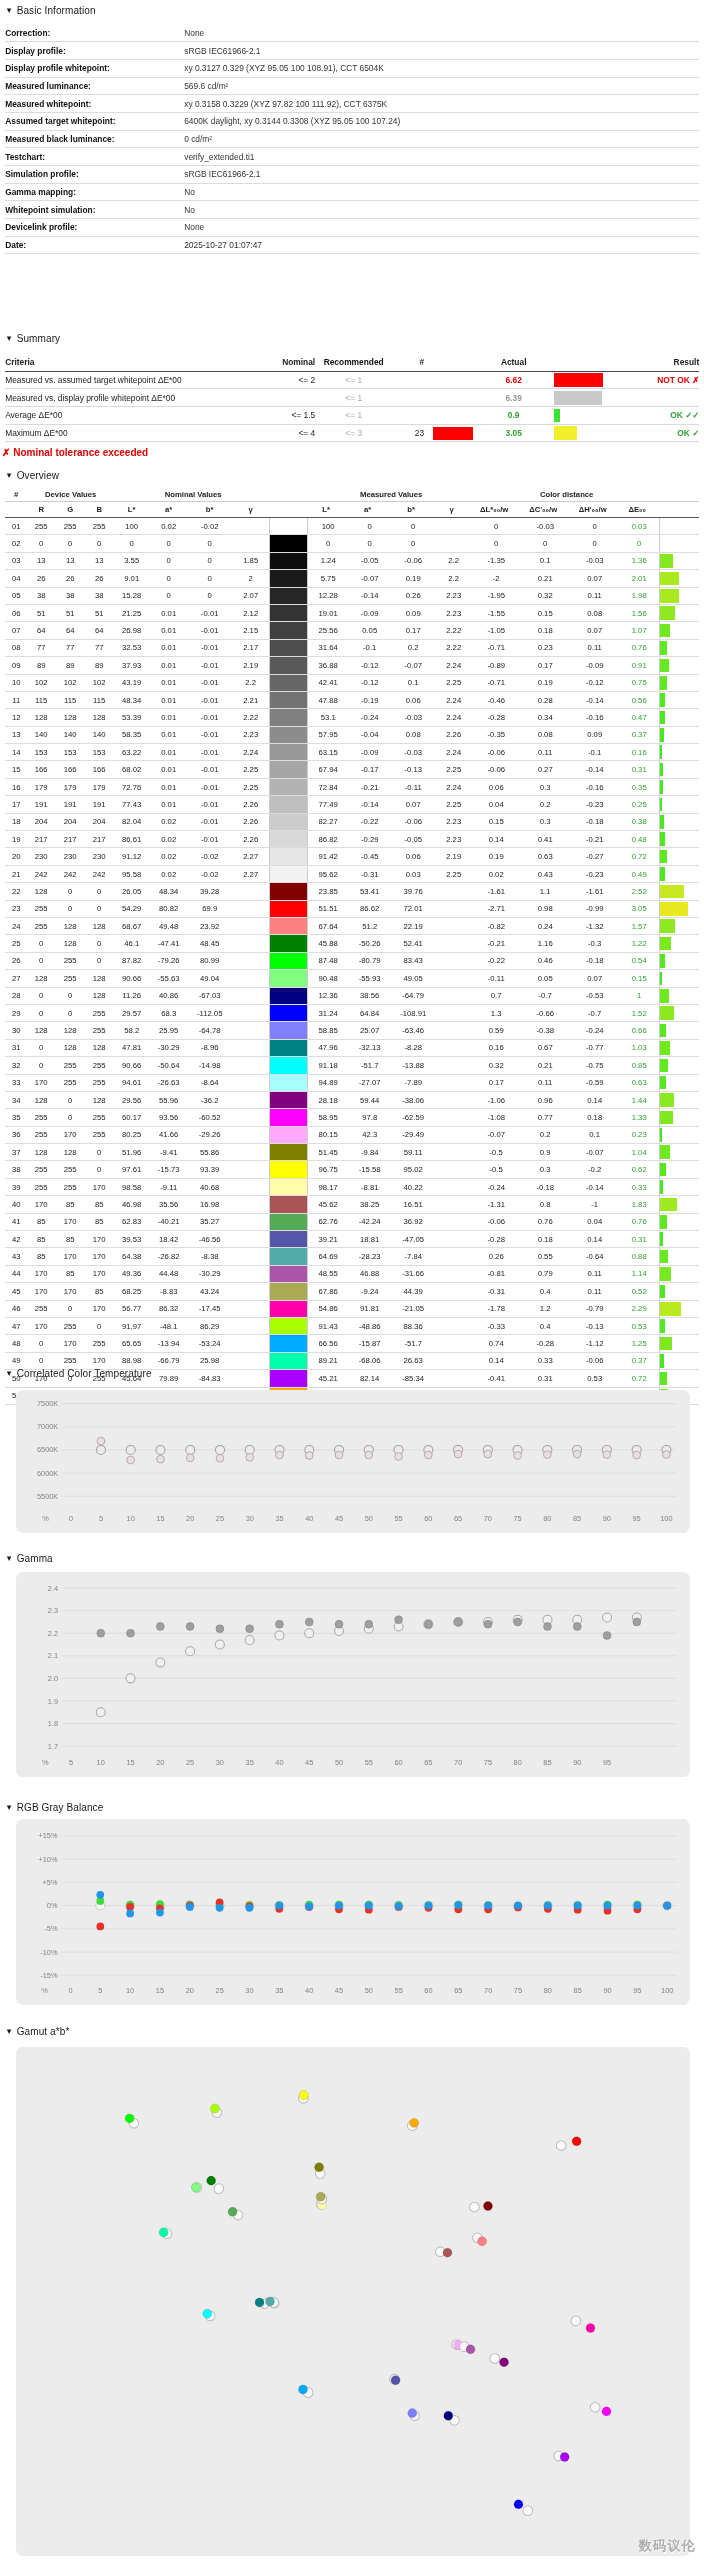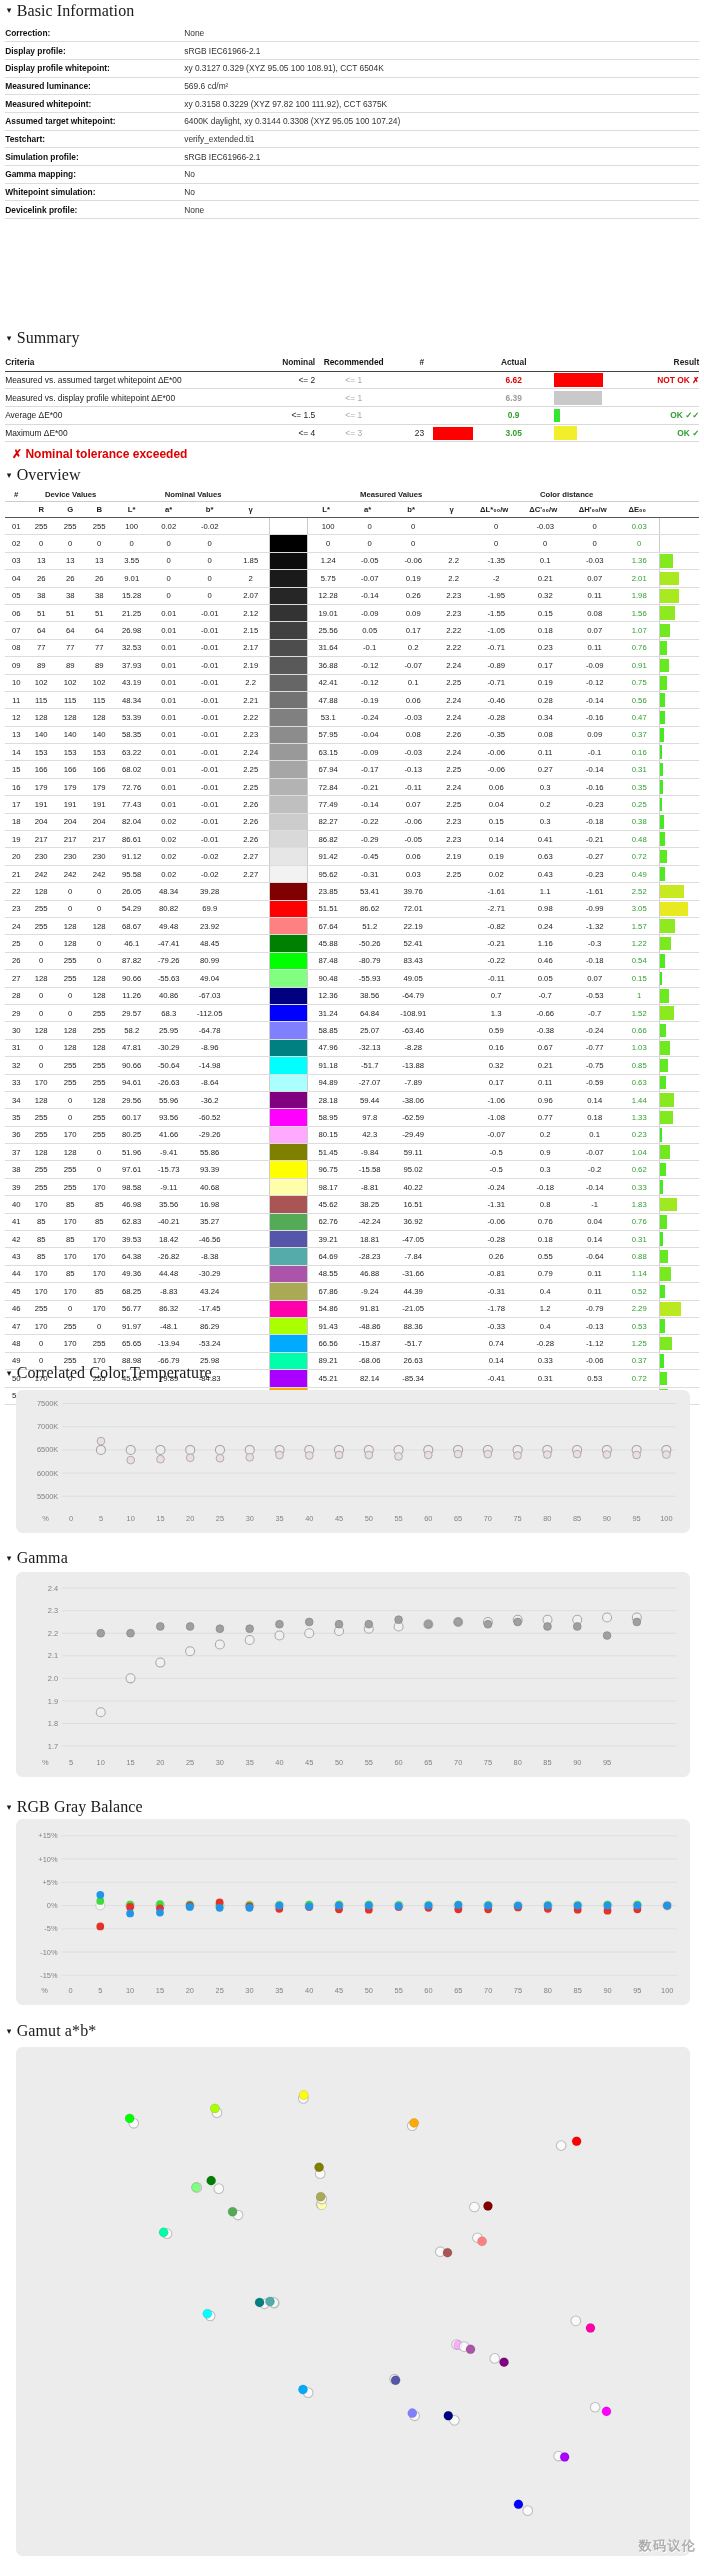--- a/index.html
+++ b/index.html
@@ -3,42 +3,42 @@
 <meta charset="utf-8">
 <style>
   html,body{margin:0;padding:0;}
   body{
     width:705px;height:2576px;position:relative;background:#ffffff;
     font-family:"Liberation Sans", sans-serif;color:#222;
     -webkit-font-smoothing:antialiased;
   }
   .sec-head{position:absolute;left:5.2px;height:14px;display:flex;align-items:center;gap:3.9px;}
   .tri{font-size:7.7px;color:#1a1a1a;cursor:pointer;}
-  .sec-title{font-size:16px;color:#1a1a1a;letter-spacing:0.1px;font-family:Liberation Serif, serif;}
+  .sec-title{font-size:10px;color:#1a1a1a;letter-spacing:0.1px;}
   
   #basic-rows{position:absolute;left:5.2px;top:24.5px;width:694px;}
   .bi-row{display:flex;height:16.7px;align-items:center;border-bottom:0.6px solid #dcdcdc;}
   .bi-label{width:179px;font-weight:bold;font-size:8.4px;color:#111;}
   .bi-value{flex:1;font-size:8.4px;color:#333;}
   
   #summary-table{position:absolute;left:5.2px;top:354px;width:694px;font-size:8.4px;}
   .sum-row{display:flex;align-items:center;height:16.7px;border-bottom:0.6px solid #d9d9d9;}
   .sum-head{font-weight:bold;border-bottom:0.6px solid #444;}
   .s-criteria{flex:1;text-align:left;}
   .s-nominal{width:58px;text-align:right;}
   .s-rec{width:77px;text-align:center;color:#a9a9a9;}
   .s-num{width:32px;text-align:right;}
   .s-swatch{width:53px;padding-left:9px;}
   .s-actual{width:55px;text-align:center;}
   .s-bar{width:68px;padding-left:13px;}
   .s-result{width:77px;text-align:right;font-weight:bold;}
   .sum-head .s-rec{color:#111;}
   .swatch-box{height:13px;width:40px;}
   .bar-box{height:13.6px;}
-  #summary-note{position:absolute;left:12px;top:447px;font-size:12px;font-weight:bold;color:#e00000;}
+  #summary-note{position:absolute;left:2px;top:447px;font-size:10px;font-weight:bold;color:#e00000;}
   
   #ov-table{position:absolute;left:5.2px;top:488px;width:694px;}
   .ov-grouprow{display:flex;height:13px;align-items:center;border-bottom:0.6px solid #ccc;font-weight:bold;font-size:7.7px;}
   .ov-subrow{display:flex;height:15px;align-items:center;border-bottom:0.6px solid #555;font-weight:bold;font-size:7.7px;}
   .ov-row{display:flex;height:16.4px;align-items:stretch;border-bottom:0.6px solid #ddd;font-size:7.7px;}
   .ov-cell{display:flex;align-items:center;justify-content:center;}
   .ov-sw{border-left:0.6px solid #ccc;border-right:0.6px solid #ccc;}
   .ov-barcell{border-left:0.6px solid #ccc;flex:1;display:flex;align-items:center;}
   .ov-de{color:#2f9e2f;}
   
@@ -73,38 +73,46 @@
      </div>
     <div class="bi-row">
        <div class="bi-label">Measured whitepoint:</div>
        <div class="bi-value">xy 0.3158 0.3229 (XYZ 97.82 100 111.92), CCT 6375K</div>
      </div>
     <div class="bi-row">
        <div class="bi-label">Assumed target whitepoint:</div>
        <div class="bi-value">6400K daylight, xy 0.3144 0.3308 (XYZ 95.05 100 107.24)</div>
      </div>
     <div class="bi-row">
+       <div class="bi-label">Measured black luminance:</div>
+       <div class="bi-value">0 cd/m²</div>
+     </div>
+    <div class="bi-row">
        <div class="bi-label">Testchart:</div>
        <div class="bi-value">verify_extended.ti1</div>
      </div>
     <div class="bi-row">
        <div class="bi-label">Simulation profile:</div>
        <div class="bi-value">sRGB IEC61966-2.1</div>
      </div>
     <div class="bi-row">
        <div class="bi-label">Gamma mapping:</div>
        <div class="bi-value">No</div>
      </div>
     <div class="bi-row">
        <div class="bi-label">Whitepoint simulation:</div>
        <div class="bi-value">No</div>
      </div>
     <div class="bi-row">
        <div class="bi-label">Devicelink profile:</div>
        <div class="bi-value">None</div>
+     </div>
+    <div class="bi-row">
+       <div class="bi-label">Date:</div>
+       <div class="bi-value">2025-10-27 01:07:47</div>
      </div>
   </div>
 
 <div class="sec-head" style="top:331px">
   <span class="tri">▼</span>
   <span class="sec-title">Summary</span>
 </div>
 <div id="summary-table">
     <div class="sum-row sum-head">
      <div class="s-criteria">Criteria</div>

